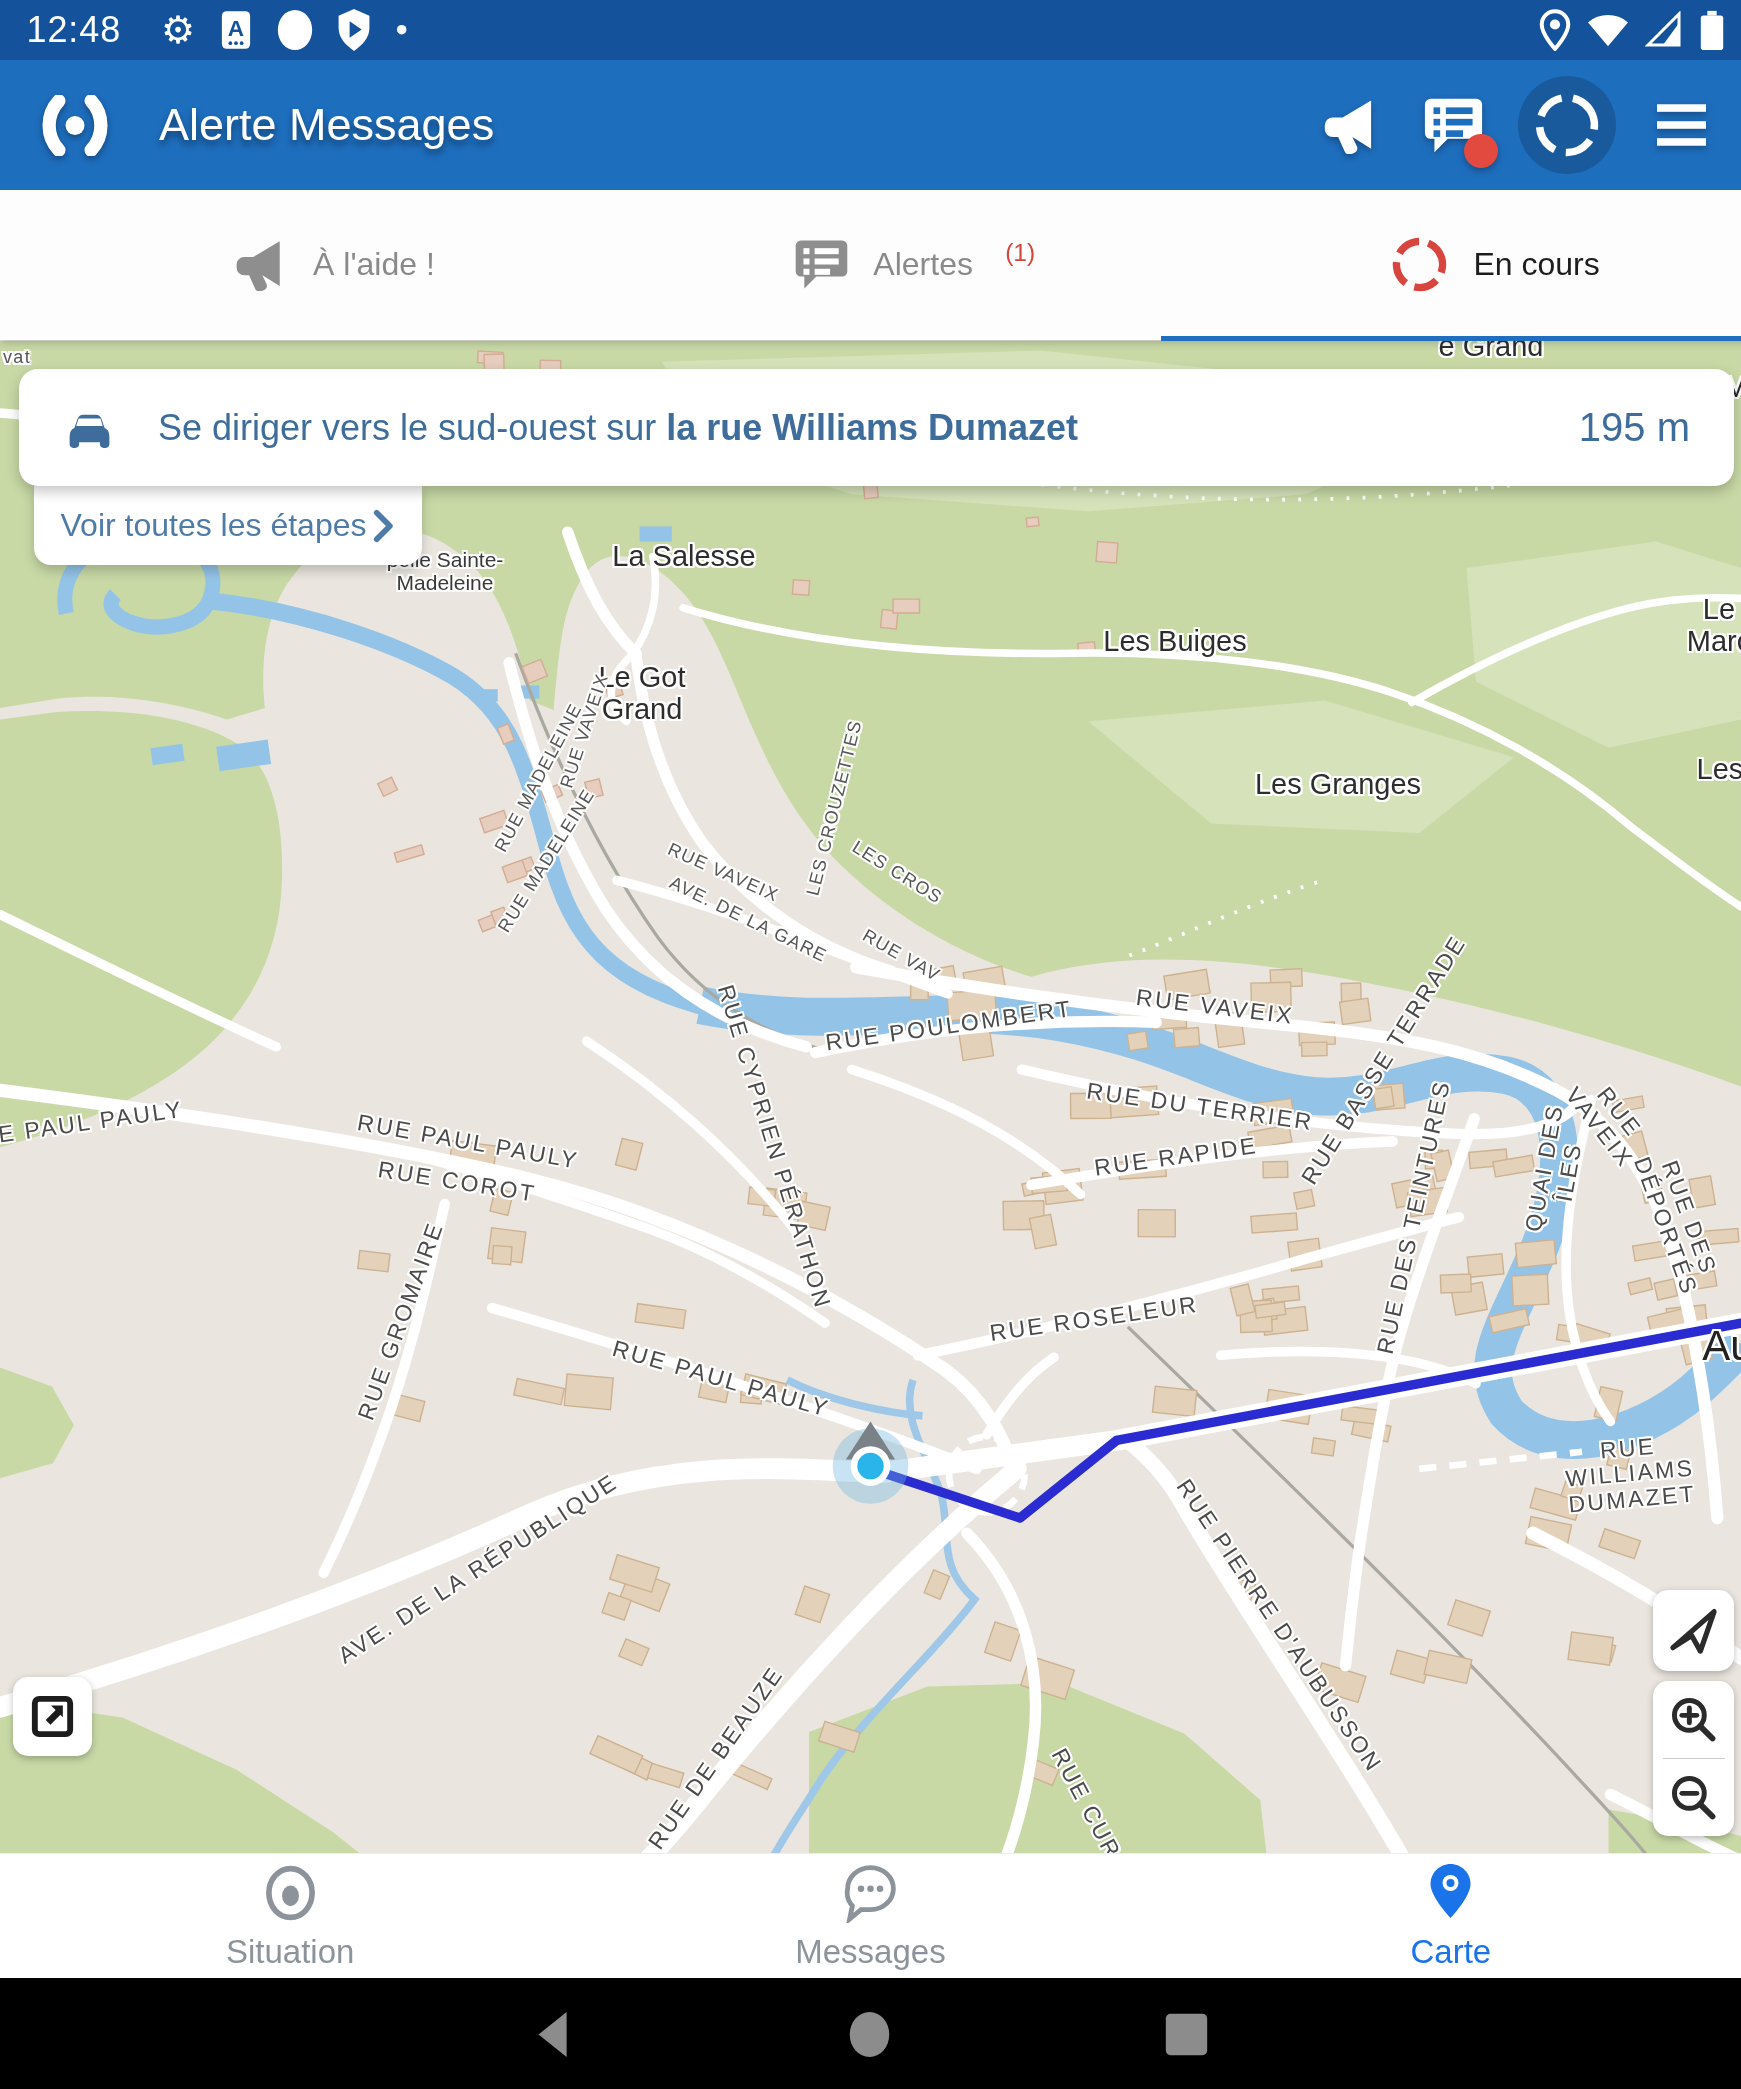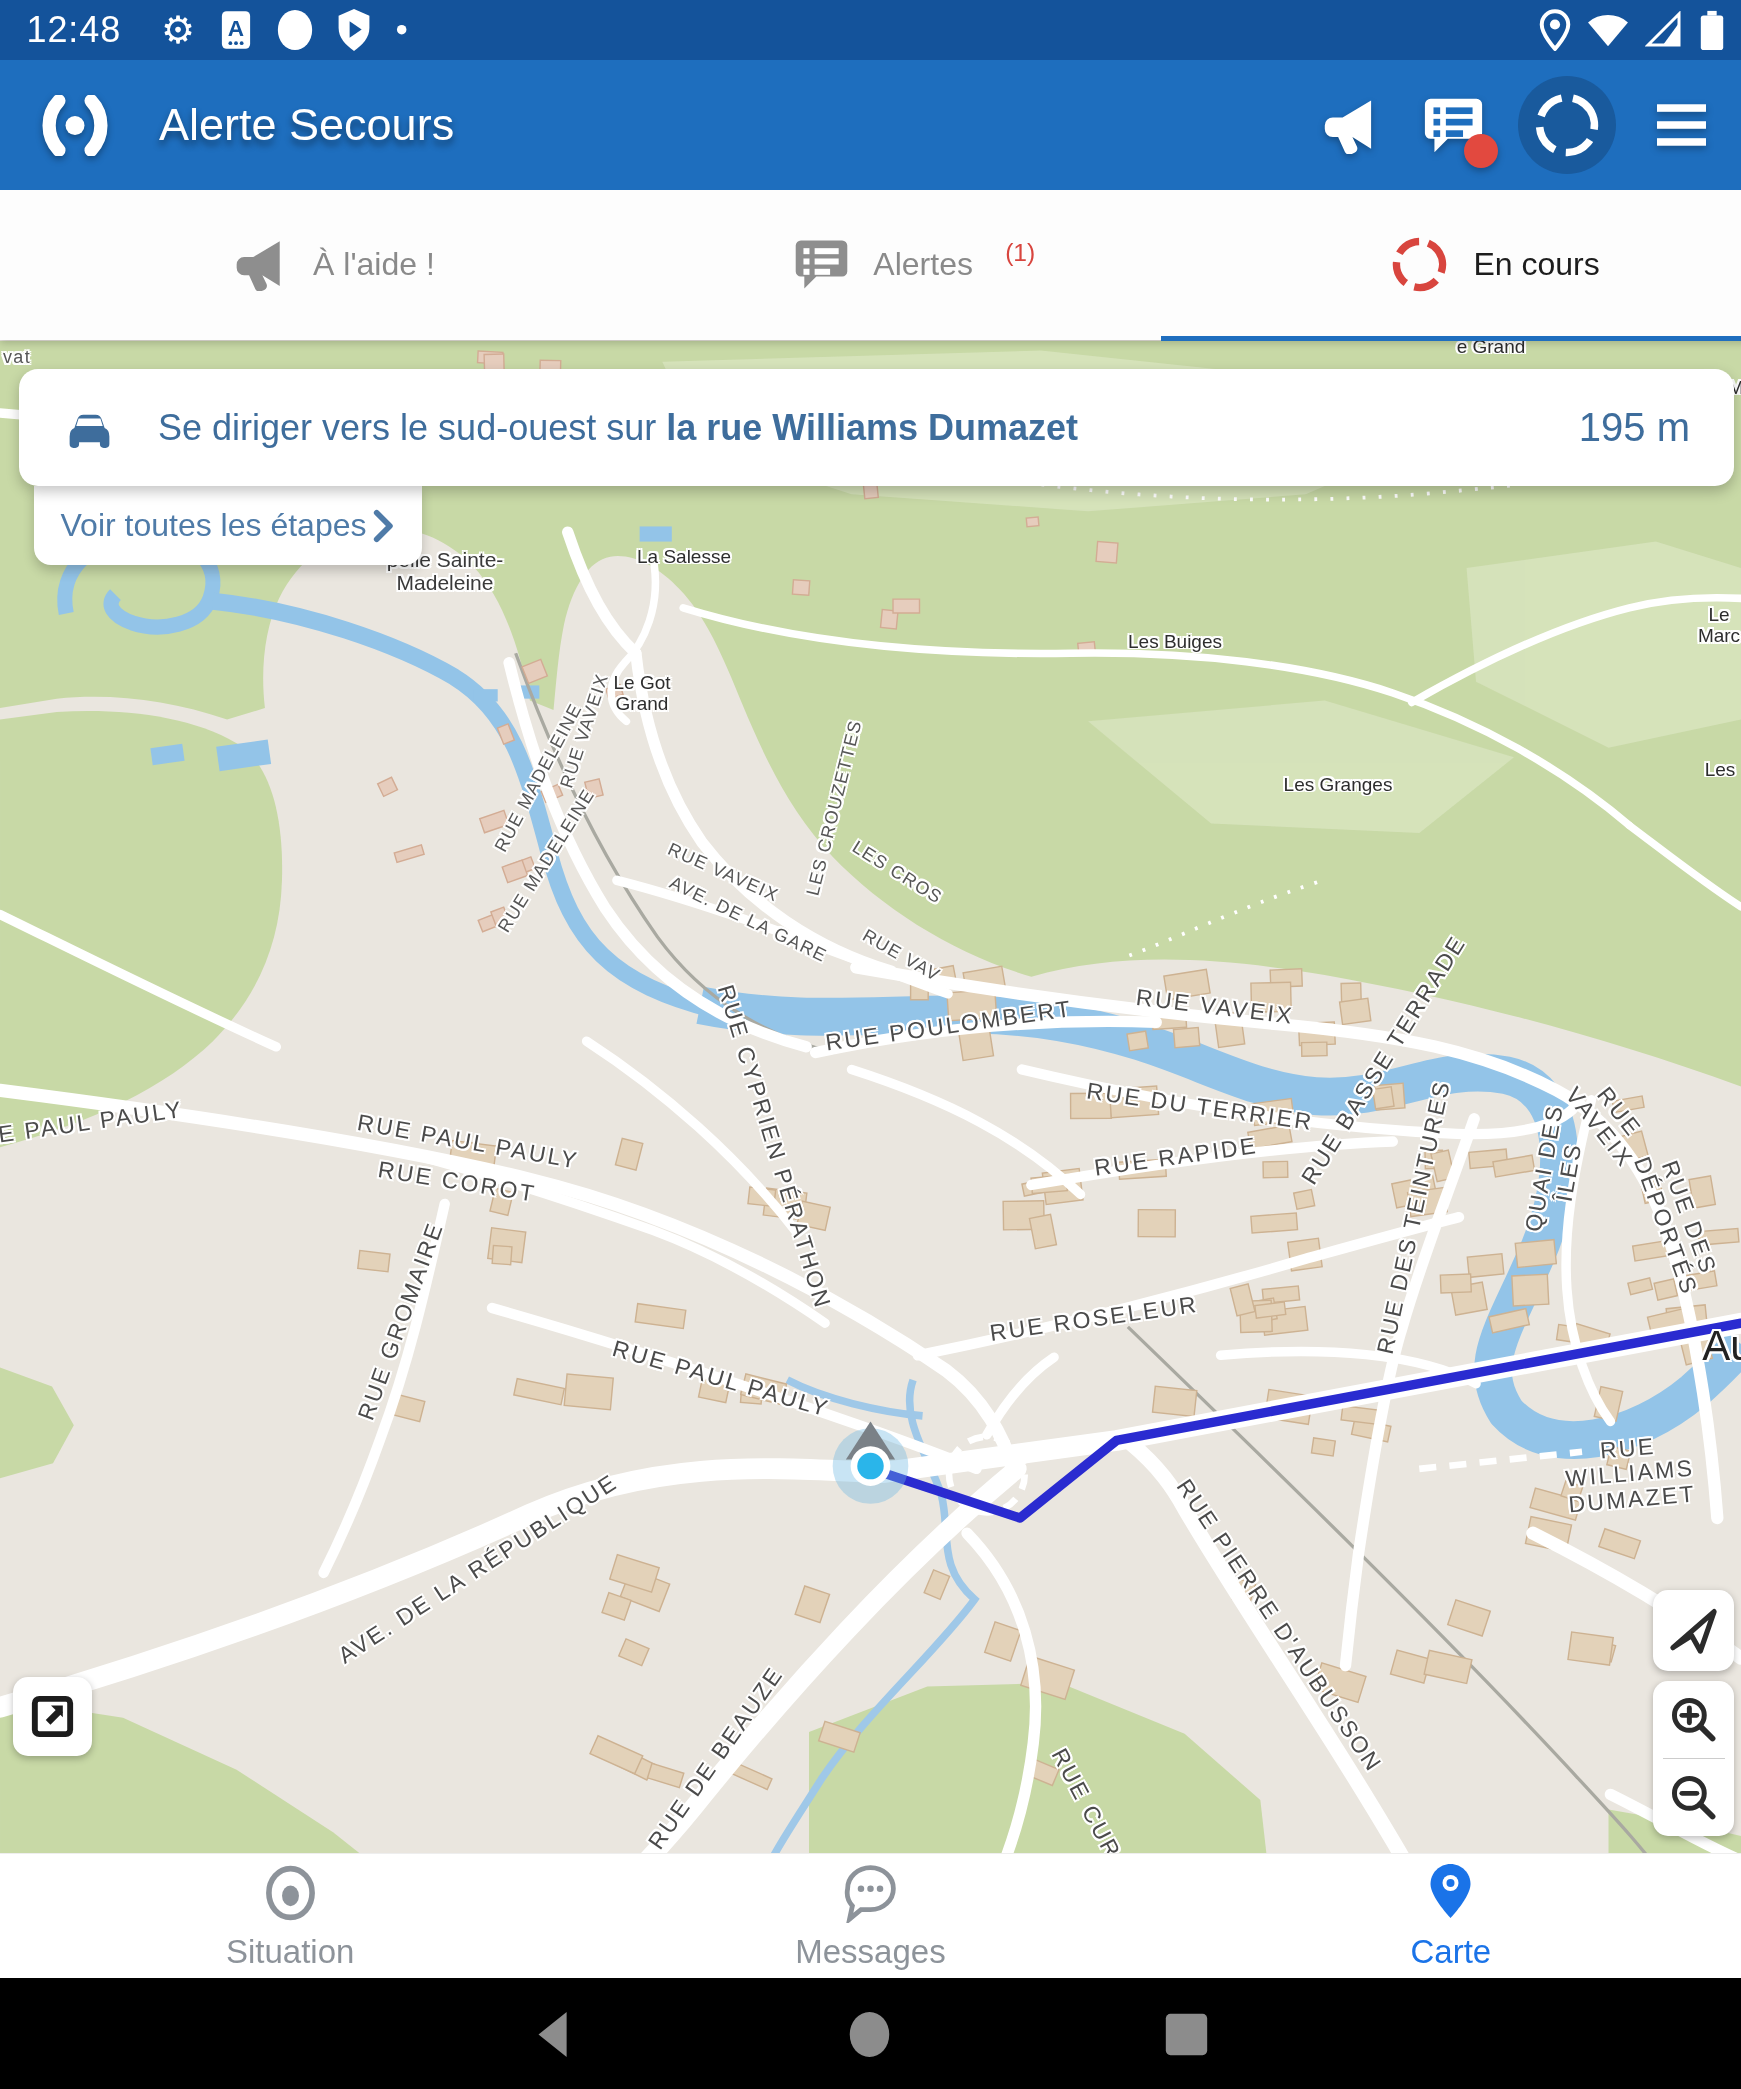--- a/index.html
+++ b/index.html
@@ -39,21 +39,21 @@
 
   
   .map{position:absolute;left:0;top:341px;width:1741px;height:1512px;overflow:hidden;background:#eae6df;}
   .map svg.base{position:absolute;left:0;top:0;}
   #map-labels{position:absolute;left:0;top:0;width:100%;height:100%;}
   .map-label{position:absolute;white-space:pre-line;text-align:center;line-height:1.1;pointer-events:none;
     text-shadow:1.9px 0 0 #fff,-1.9px 0 0 #fff,0 1.9px 0 #fff,0 -1.9px 0 #fff,
       1.9px 1.9px 0 #fff,-1.9px -1.9px 0 #fff,1.9px -1.9px 0 #fff,-1.9px 1.9px 0 #fff;}
   .street{font-size:23px;color:#4b4b4b;letter-spacing:2.4px;}
   .street-sm{font-size:18px;color:#565656;letter-spacing:1.4px;}
-  .place{font-size:19px;color:#2d2d2d;}
+  .place{font-size:29px;color:#2d2d2d;}
   .place-sm{font-size:21px;color:#3a3a3a;}
   .place-lg{font-size:42px;color:#222;}
 
   
   .nav-card{position:absolute;left:19px;top:369px;width:1715px;height:117px;background:#fff;
     border-radius:19px;box-shadow:0 5.7px 13.2px rgba(0,0,0,.22);z-index:30;
     display:flex;align-items:center;padding:0 44px;box-sizing:border-box;}
   .nav-card .txt{flex:1;margin-left:42px;font-size:36px;color:var(--c-card_text,#3e6d9c);}
   .nav-card .txt b{font-weight:bold;}
   .nav-card .dist{font-size:40px;color:var(--c-card_text,#3e6d9c);}
@@ -141,21 +141,21 @@
   </div>
 
   <div class="appbar">
     <span class="logo st-ic">
       <svg width="74" height="61" viewBox="0 0 78 64">
           <path d="M22 6 A38 38 0 0 0 22 58" fill="none" stroke="#fff" stroke-width="14" stroke-linecap="round"></path>
           <path d="M56 6 A38 38 0 0 1 56 58" fill="none" stroke="#fff" stroke-width="14" stroke-linecap="round"></path>
           <circle cx="39" cy="32" r="10" fill="#fff"></circle>
         </svg>
     </span>
-    <span class="title">Alerte Secours</span>
+    <span class="title">Alerte Messages</span>
     <div class="ab-right">
       <span class="ab-btn">
         <svg width="59" height="57" viewBox="0 0 64 64">
             <path d="M54 4 L22 23 H11 a9 9 0 0 0 -9 9 v4 a9 9 0 0 0 9 9 h6 l7.5 16.5 a5.5 5.5 0 0 0 7.2 2.8 l3.6-1.6 a5.5 5.5 0 0 0 2.8-7.2 L33 45 l21 13 Z" fill="#fff"></path>
           </svg>
       </span>
       <span class="ab-btn">
         <svg width="61" height="61" viewBox="0 0 64 64">
             <path d="M8 4 h48 a6 6 0 0 1 6 6 v30 a6 6 0 0 1 -6 6 H26 l-14 14 V46 H8 a6 6 0 0 1 -6 -6 V10 a6 6 0 0 1 6 -6 Z" fill="#fff"></path>
             <rect x="11" y="13" width="7" height="7" fill="#1e6ebe"></rect>

